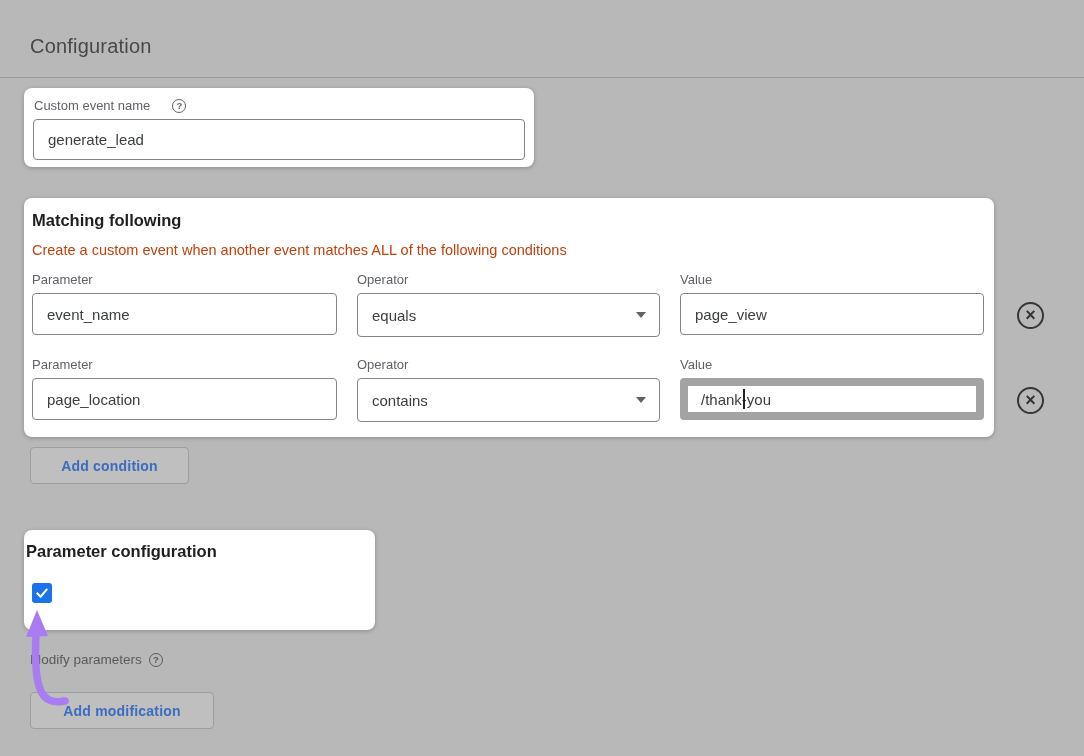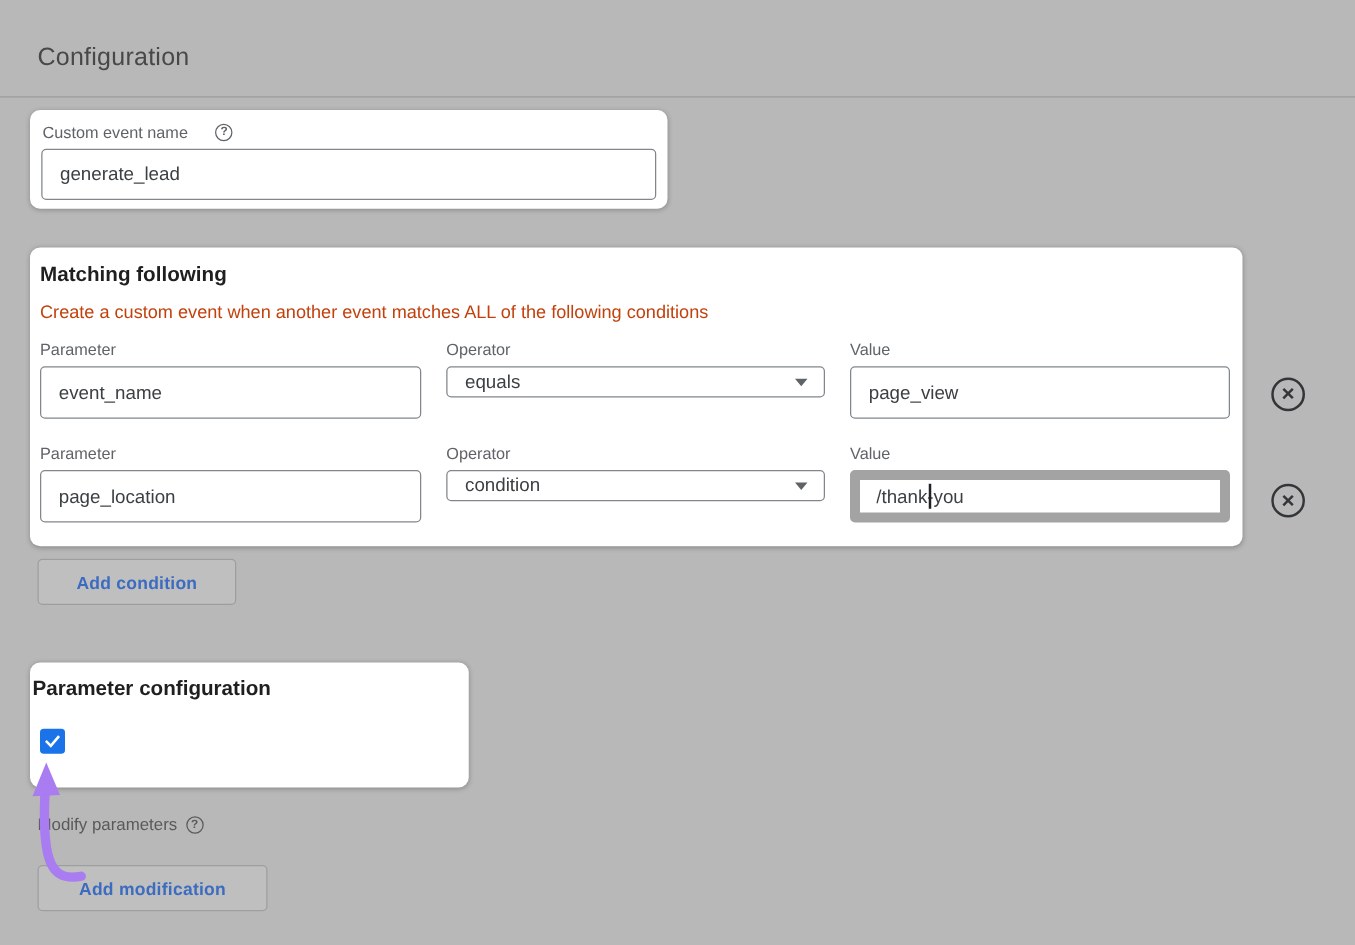--- a/index.html
+++ b/index.html
@@ -84,21 +84,21 @@
   .cond-grid { margin-top: 14px; }
   .cond-row { display: flex; gap: 20px; margin-top: 20px; }
   .cond-row.first { margin-top: 0; }
   .field { display: flex; flex-direction: column; }
   .field .field-label { margin-bottom: 6px; }
   .field.f-parameter { width: 305px; }
   .field.f-operator  { width: 303px; }
   .field.f-value     { width: 304px; }
 
   .select-input {
-    width: 100%; height: 25px;
+    width: 100%; height: 44px;
     border: 1px solid #80868b;
     border-radius: 4px;
     background: #fff;
     font-size: 15px;
     color: #3c4043;
     padding: 0 13px 0 14px;
     display: flex; align-items: center; justify-content: space-between;
     cursor: pointer;
   }
   .caret-down {
@@ -227,21 +227,21 @@
       </div>
 
       <div class="cond-row">
         <div class="field f-parameter">
           <span class="field-label">Parameter</span>
           <input class="text-input" type="text" value="page_location" style="">
         </div>
         <div class="field f-operator">
           <span class="field-label">Operator</span>
           <div class="select-input">
-            <span>condition</span>
+            <span>contains</span>
             <span class="caret-down"></span>
           </div>
         </div>
         <div class="field f-value">
           <span class="field-label">Value</span>
           <div class="input-wrap">
             <input class="text-input focused" type="text" value="/thank-you" style="">
             <span class="text-caret"></span>
           </div>
         </div>

